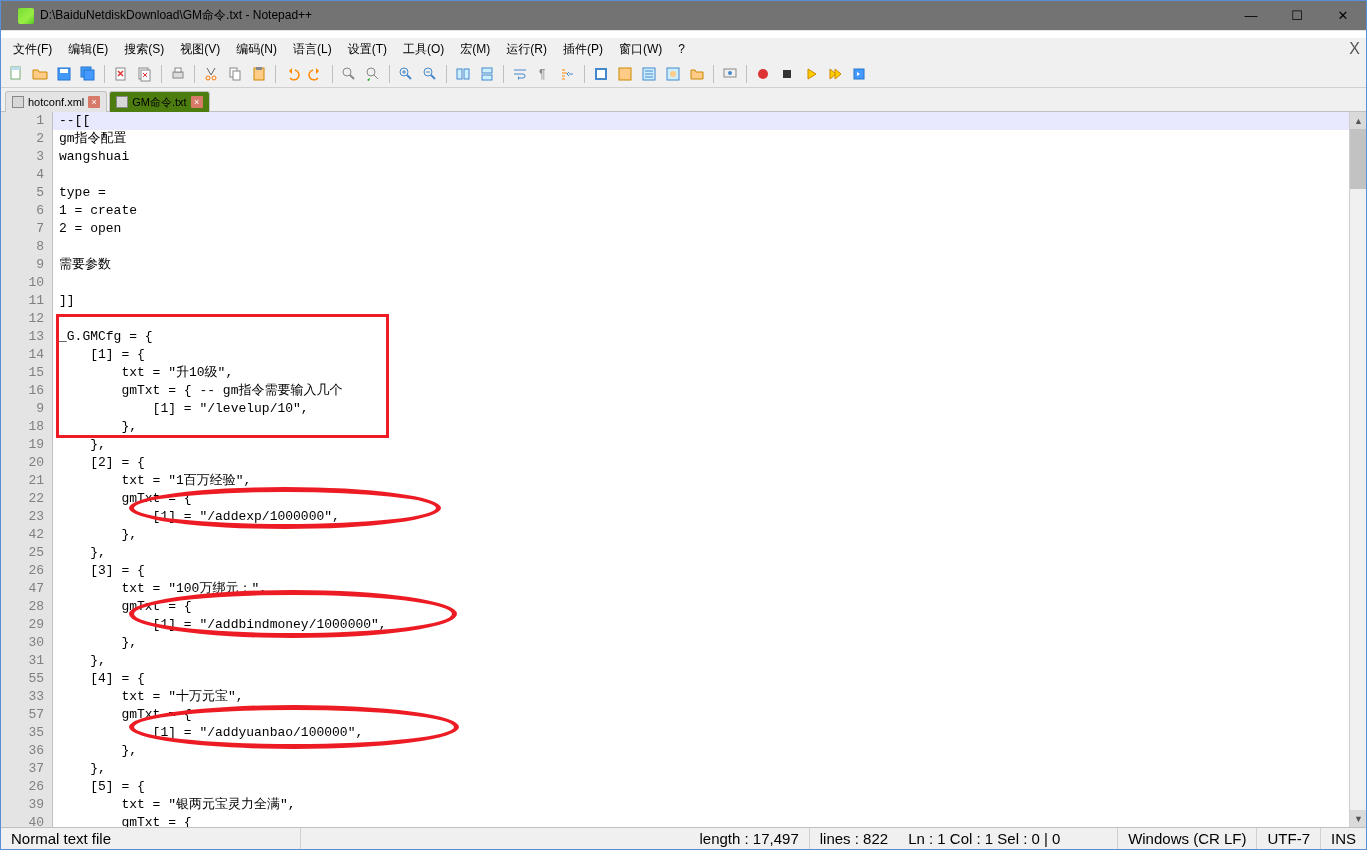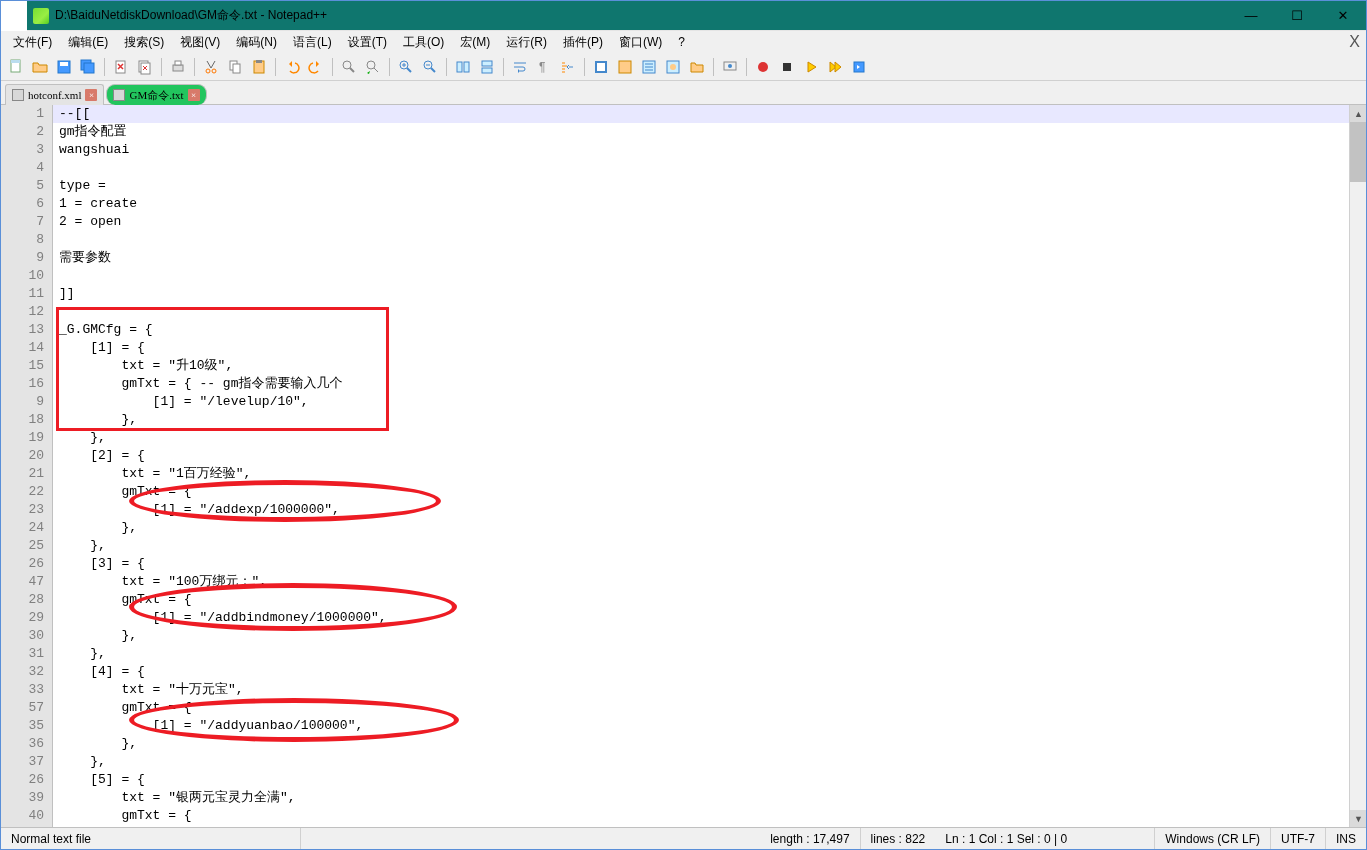--- a/index.html
+++ b/index.html
@@ -1,56 +1,56 @@
 <!DOCTYPE html>
 <html><head>
 <meta charset="utf-8">
 <style>
 * { box-sizing: border-box; margin: 0; padding: 0; }
 body { font-family: "Microsoft YaHei", "Segoe UI", Tahoma, sans-serif; font-size: 12px; background: #f0f0f0; overflow: hidden; width: 1367px; height: 850px; position: relative; }
 
 .window { width: 100%; height: 100%; background: #fff; display: flex; flex-direction: column; border: 1px solid #5a8fd8; }
 
-.titlebar { height: 30px; background: #0f766e; display: flex; align-items: center; padding: 0 0 0 6px; border-bottom: 1px solid #e5e5e5; margin-left: 26px; }
+.titlebar { height: 30px; background: #737373; display: flex; align-items: center; padding: 0 0 0 17px; border-bottom: 1px solid #e5e5e5; }
 .titlebar-icon { width: 16px; height: 16px; margin-right: 6px; background: linear-gradient(135deg,#7d3 0%,#9e4 60%,#5c2 100%); border-radius: 2px; }
 .titlebar-text { flex: 1; font-size: 12px; color: #000; }
 .window-controls { display: flex; }
 .window-btn { width: 46px; height: 30px; display: flex; align-items: center; justify-content: center; color: #000; font-size: 13px; }
 
-.menubar { height: 22px; background: #f0f0f0; display: flex; align-items: center; padding: 0 4px; font-size: 12px; position: relative; }
+.menubar { height: 22px; background: #f0f0f0; display: flex; align-items: center; padding: 0 4px; font-size: 12px; position: relative; margin-top: 7px; }
 .menu-item { padding: 2px 8px; cursor: default; }
 .menubar .close-x { position: absolute; right: 6px; font-size: 16px; color: #555; font-family: Arial; }
 
 .toolbar { height: 28px; background: #f0f0f0; display: flex; align-items: center; padding: 2px 4px; gap: 2px; border-bottom: 1px solid #d0d0d0; }
 .tb-btn { width: 22px; height: 22px; display: flex; align-items: center; justify-content: center; border-radius: 2px; }
 .tb-sep { width: 1px; height: 18px; background: #c0c0c0; margin: 0 3px; }
 .tb-btn svg { width: 16px; height: 16px; }
 
 .tabbar { height: 24px; background: #f0f0f0; display: flex; align-items: flex-end; padding: 0 4px; border-bottom: 1px solid #c0c0c0; }
-.tab { display: flex; align-items: center; gap: 4px; padding: 3px 6px; background: #e4e4e4; border: 1px solid #c0c0c0; border-bottom: none; border-radius: 3px 3px 0 0; font-size: 11px; margin-right: 2px; position: relative; top: 1px; height: 21px; font-family: Liberation Serif, serif; }
-.tab.active { background: #22c55e; border-radius: 9px; }
+.tab { display: flex; align-items: center; gap: 4px; padding: 3px 6px; background: #e4e4e4; border: 1px solid #c0c0c0; border-bottom: none; border-radius: 3px 3px 0 0; font-size: 11px; margin-right: 2px; position: relative; top: 1px; height: 21px; }
+.tab.active { background: #4d7c0f; }
 .tab-icon { width: 12px; height: 12px; background: #d8d8d8; border: 1px solid #888; }
 .tab-close { width: 12px; height: 12px; background: #d87a6a; color: #fff; font-size: 9px; line-height: 12px; text-align: center; border-radius: 1px; }
 
 .editor { flex: 1; display: flex; background: #fff; overflow: hidden; position: relative; }
 .gutter { width: 52px; background: #e4e4e4; text-align: right; padding-right: 8px; font-family: Consolas, "Courier New", monospace; font-size: 13px; color: #808080; line-height: 18px; border-right: 1px solid #c0c0c0; user-select: none; }
 .code { flex: 1; font-family: Consolas, "Courier New", monospace; font-size: 13px; line-height: 18px; color: #000; white-space: pre; background: #fff; position: relative; }
 .code .line { padding-left: 6px; height: 18px; }
 .code .line.current { background: #e8e8ff; }
 .editor-scroll { position: absolute; right: 0; top: 0; width: 17px; height: 100%; background: #f0f0f0; border-left: 1px solid #d0d0d0; }
 .scroll-thumb { width: 100%; height: 60px; background: #c2c2c2; position: absolute; top: 0; }
 .scroll-arrow { width: 17px; height: 17px; background: #dadada; position: absolute; display:flex; align-items:center; justify-content:center; font-size:9px; color:#555;}
 .scroll-arrow.up { top: 0; }
 .scroll-arrow.down { bottom: 0; }
 
 .annotation { position: absolute; pointer-events: none; }
 .red-rect { border: 3px solid #ed1c24; background: transparent; }
 .red-ellipse { border: 5px solid #ed1c24; border-radius: 50%; background: transparent; }
 
-.statusbar { height: 22px; background: #f0f0f0; display: flex; align-items: center; font-size: 12px; border-top: 1px solid #c0c0c0; }
+.statusbar { height: 22px; background: #f0f0f0; display: flex; align-items: center; font-size: 15px; border-top: 1px solid #c0c0c0; }
 .sb-cell { padding: 0 10px; border-right: 1px solid #d0d0d0; height: 100%; display: flex; align-items: center; }
 .sb-spacer { flex: 1; }
 </style>
 </head>
 <body>
 
 <div class="window">
   <div class="titlebar">
     <div class="titlebar-icon"></div>
     <div class="titlebar-text">D:\BaiduNetdiskDownload\GM命令.txt - Notepad++</div>
@@ -313,29 +313,29 @@
         <div>14</div>
         <div>15</div>
         <div>16</div>
         <div>9</div>
         <div>18</div>
         <div>19</div>
         <div>20</div>
         <div>21</div>
         <div>22</div>
         <div>23</div>
-        <div>24</div>
+        <div>42</div>
         <div>25</div>
         <div>26</div>
         <div>47</div>
         <div>28</div>
         <div>29</div>
         <div>30</div>
         <div>31</div>
-        <div>32</div>
+        <div>55</div>
         <div>33</div>
         <div>57</div>
         <div>35</div>
         <div>36</div>
         <div>37</div>
         <div>26</div>
         <div>39</div>
         <div>40</div>
       </div>
     <div class="code" id="code"><div class="line current">--[[</div><div class="line">gm指令配置</div><div class="line">wangshuai</div><div class="line"></div><div class="line">type =</div><div class="line">1 = create</div><div class="line">2 = open</div><div class="line"></div><div class="line">需要参数</div><div class="line"></div><div class="line">]]</div><div class="line"></div><div class="line">_G.GMCfg = {</div><div class="line">    [1] = {</div><div class="line">        txt = "升10级",</div><div class="line">        gmTxt = { -- gm指令需要输入几个</div><div class="line">            [1] = "/levelup/10",</div><div class="line">        },</div><div class="line">    },</div><div class="line">    [2] = {</div><div class="line">        txt = "1百万经验",</div><div class="line">        gmTxt = {</div><div class="line">            [1] = "/addexp/1000000",</div><div class="line">        },</div><div class="line">    },</div><div class="line">    [3] = {</div><div class="line">        txt = "100万绑元：",</div><div class="line">        gmTxt = {</div><div class="line">            [1] = "/addbindmoney/1000000",</div><div class="line">        },</div><div class="line">    },</div><div class="line">    [4] = {</div><div class="line">        txt = "十万元宝",</div><div class="line">        gmTxt = {</div><div class="line">            [1] = "/addyuanbao/100000",</div><div class="line">        },</div><div class="line">    },</div><div class="line">    [5] = {</div><div class="line">        txt = "银两元宝灵力全满",</div><div class="line">        gmTxt = {</div></div>

